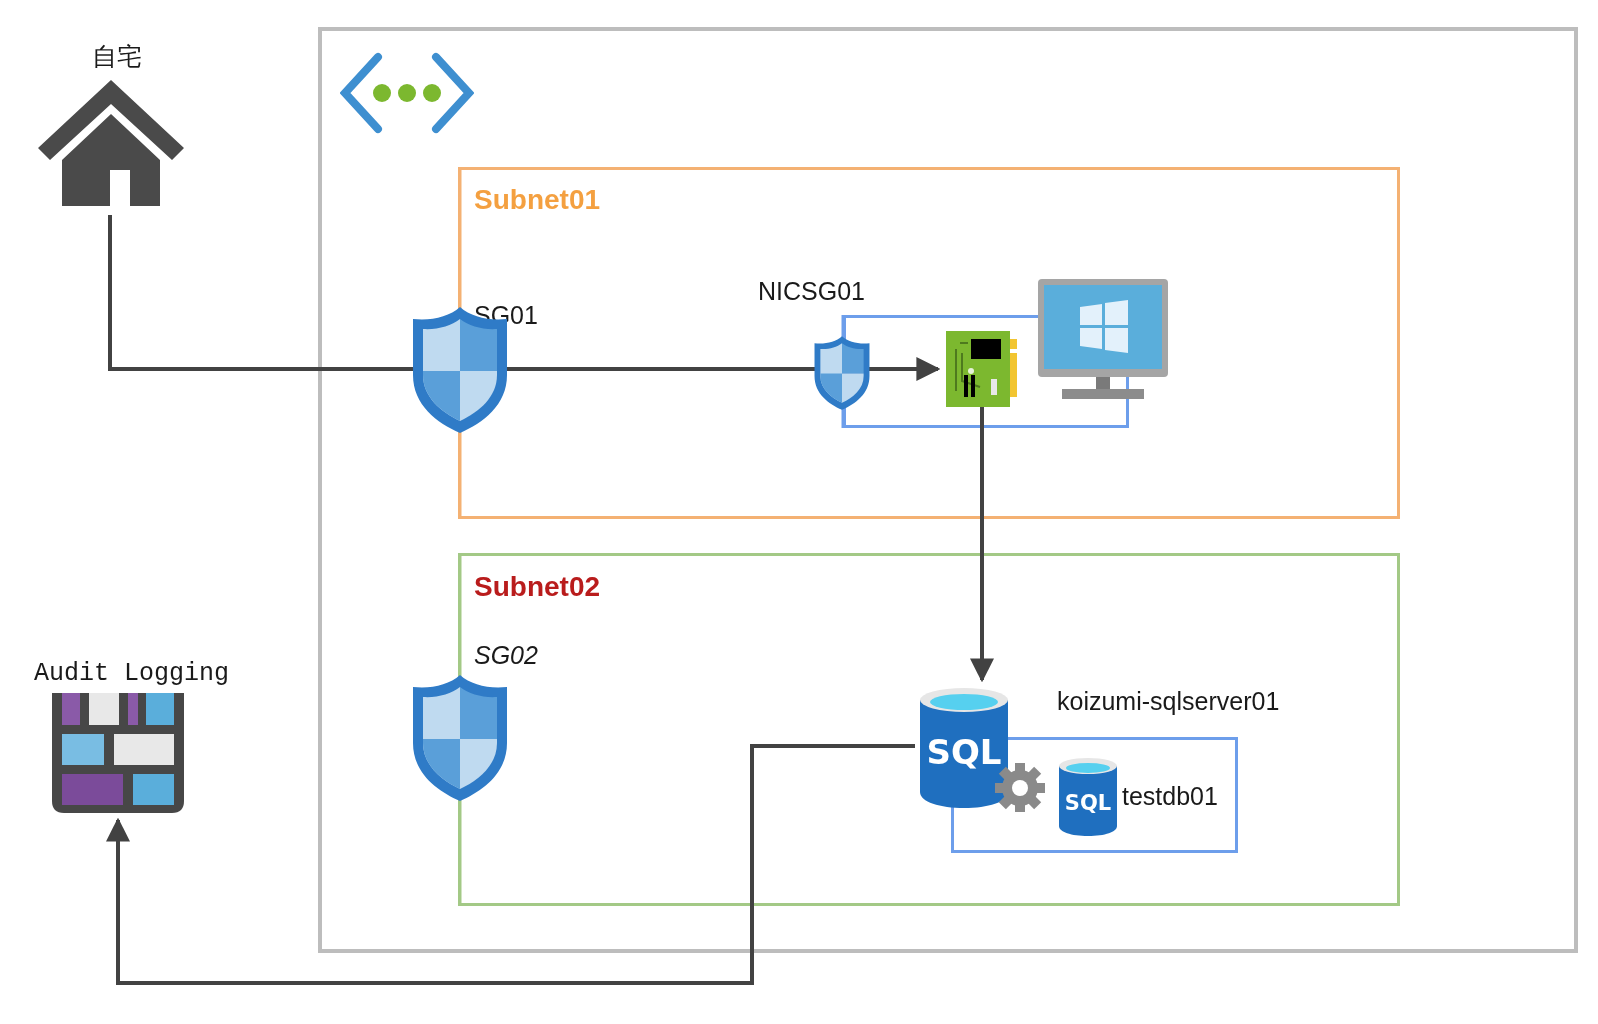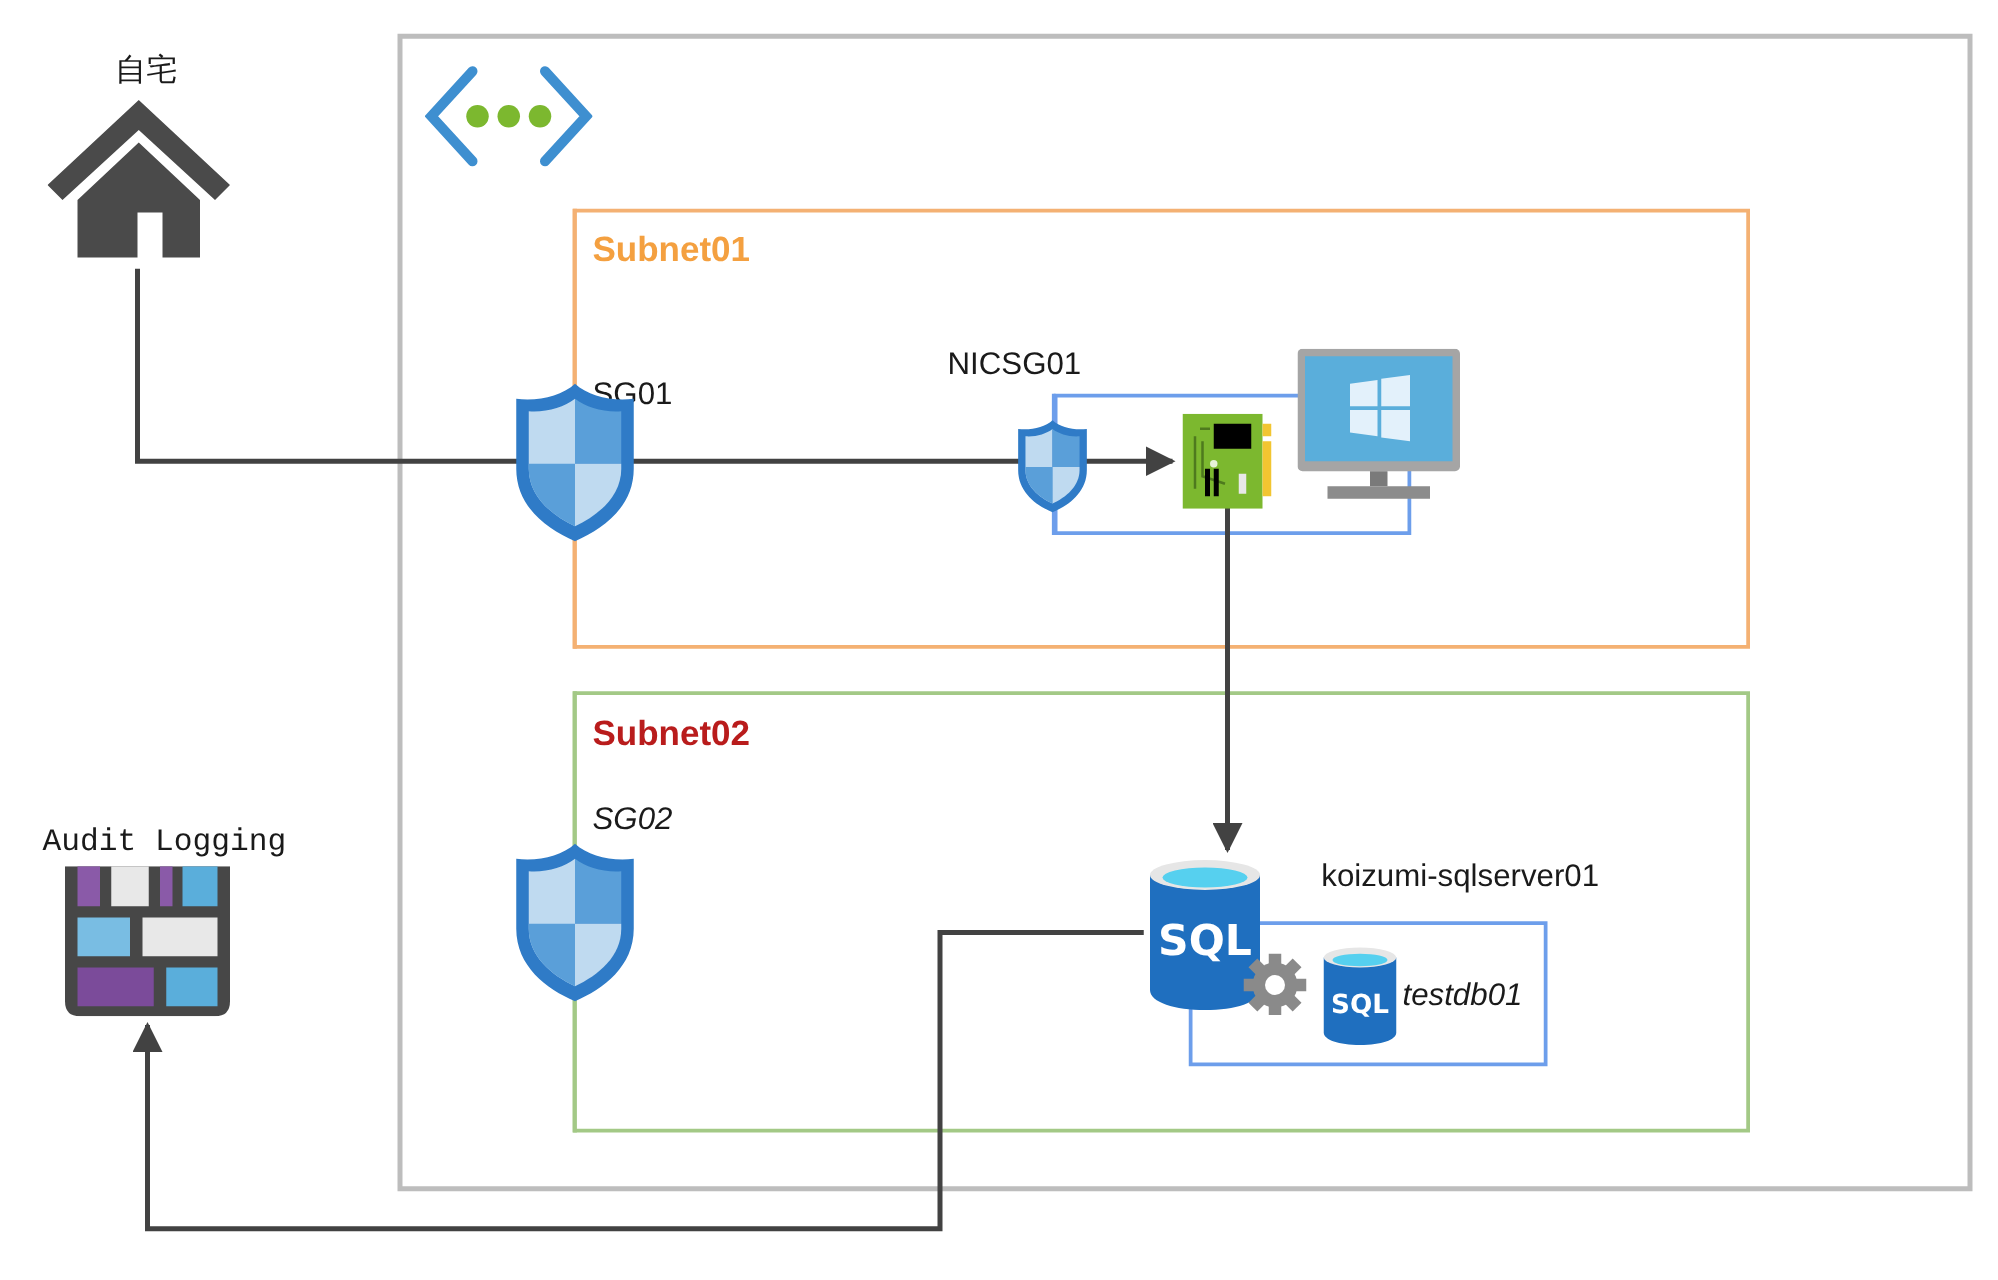--- a/index.html
+++ b/index.html
@@ -122,21 +122,21 @@
         <rect x="-5" y="-25" width="10" height="50"></rect>
         <rect x="-25" y="-5" width="50" height="10"></rect>
         <rect x="-5" y="-25" width="10" height="50" transform="rotate(45)"></rect>
         <rect x="-5" y="-25" width="10" height="50" transform="rotate(-45)"></rect>
       </g>
       <circle r="8" fill="#ffffff"></circle>
     </g>
   </svg>
 </div>
 
-<div class="label" style="left:1122px; top:784px;font-style:italic;">testdb01</div>
+<div class="label" style="left:1122px; top:784px;">testdb01</div>
 <div class="icon" style="left:1057px; top:756px; width:62px; height:80px;">
   <svg width="62" height="80" viewBox="0 0 62 80">
     <path d="M2,10 L2,70 C2,76 14,80 31,80 C48,80 60,76 60,70 L60,10 Z" fill="#1f6fbf"></path>
     <ellipse cx="31" cy="10" rx="29" ry="8" fill="#e6e6e6"></ellipse>
     <ellipse cx="31" cy="12" rx="22" ry="5" fill="#56d0ef"></ellipse>
     <text x="31" y="54" text-anchor="middle" font-family="DejaVu Sans, sans-serif" font-weight="bold" font-size="21" fill="#ffffff">SQL</text>
   </svg>
 </div>
 
 <div class="label" style="left:34px; top:661px;font-family:Liberation Mono, monospace;">Audit Logging</div>

